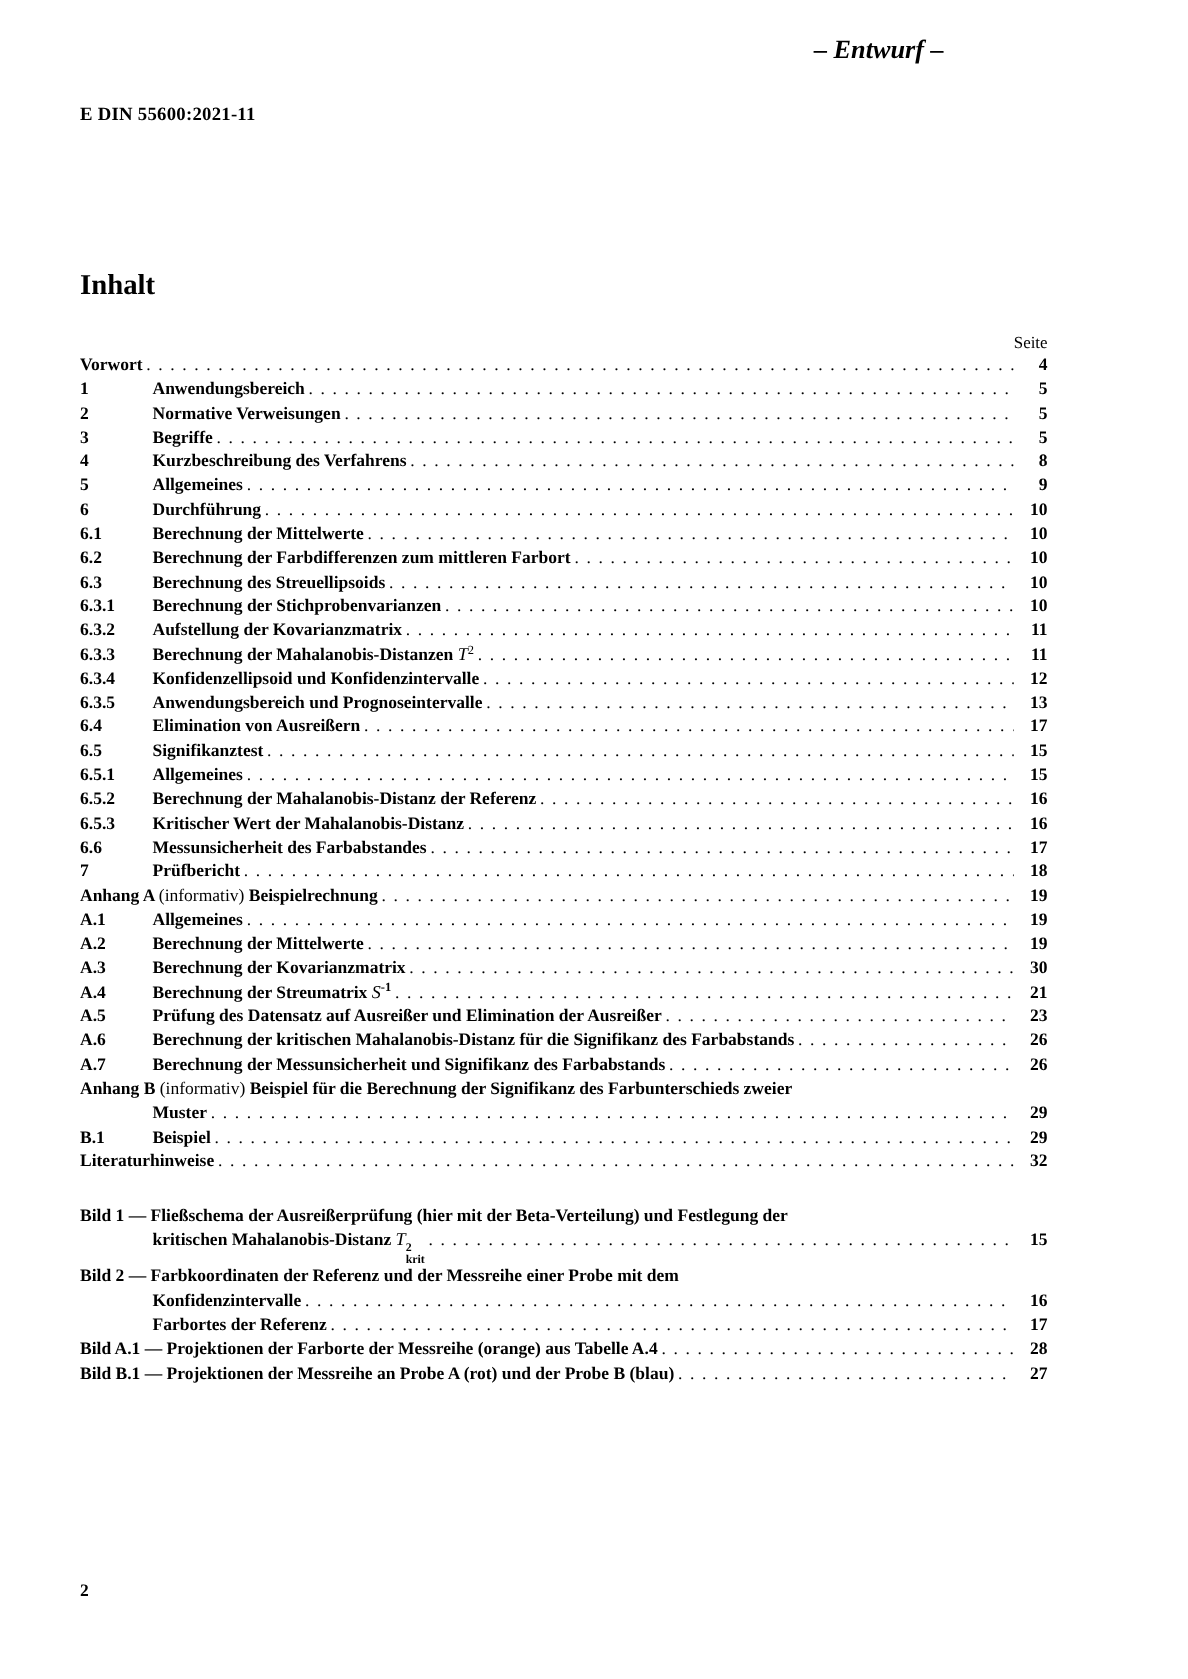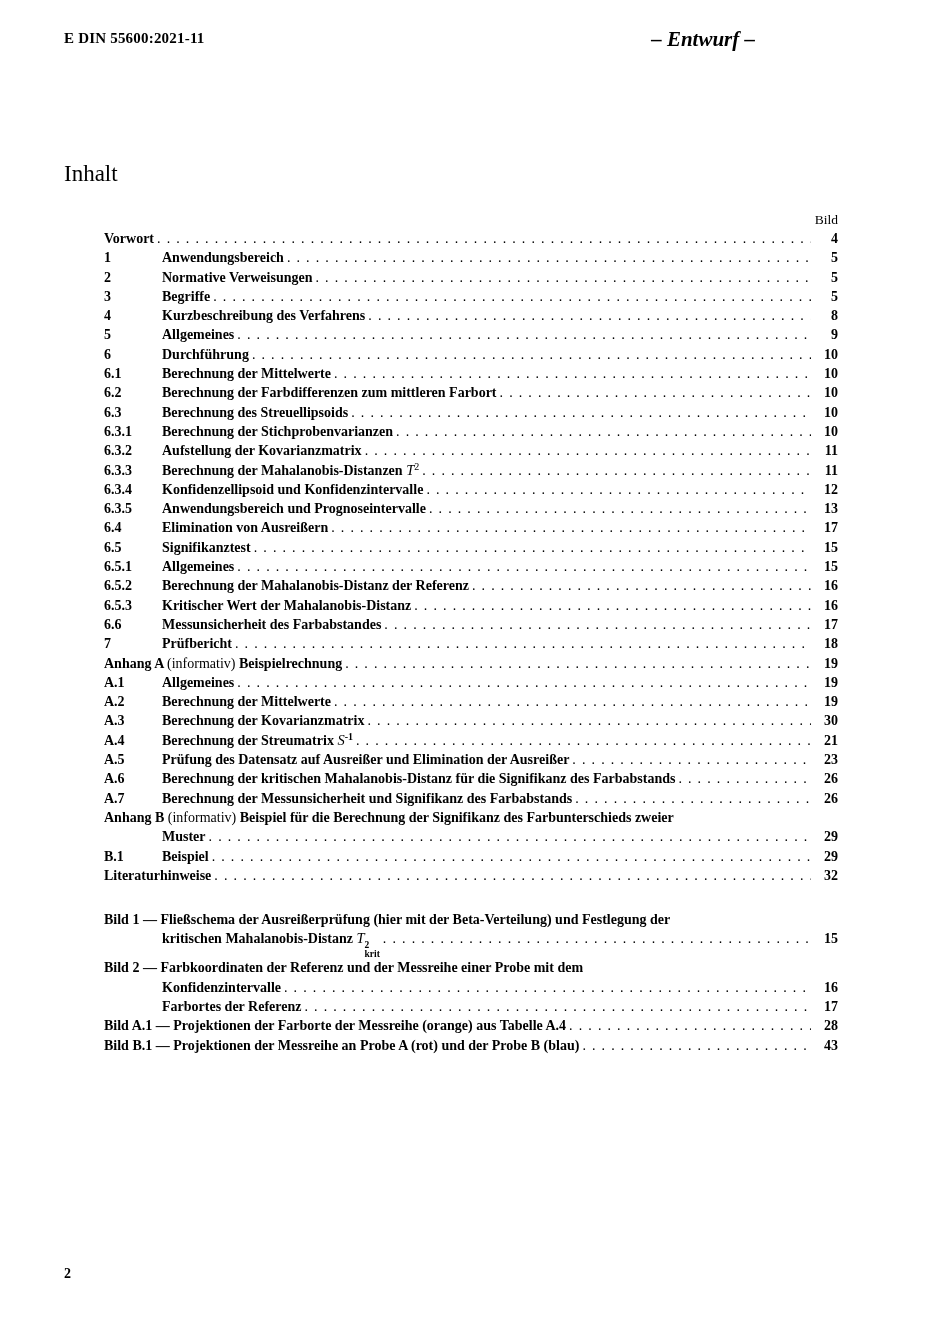--- a/index.html
+++ b/index.html
@@ -10,28 +10,28 @@
     overflow: hidden;
     font-family: "Liberation Serif", "DejaVu Serif", serif;
     color: #000;
   }
   .draft-label {
     position: absolute; top: 27px; left: 0; width: 755px;
     text-align: right;
     font-size: 21px; font-weight: bold; font-style: italic;
   }
   .content { margin-left: 64px; width: 774px; }
-  .doc-number { padding-top: 30px; font-size: 15px; font-weight: bold; letter-spacing: 0.2px; }
-  .heading { margin-top: 114px; font-size: 23px; font-weight: normal; }
+  .doc-number { padding-top: 84px; font-size: 15px; font-weight: bold; letter-spacing: 0.2px; }
+  .heading { margin-top: 114px; font-size: 23px; font-weight: bold; }
   .heading-bilder { margin-top: 44px; }
   .seite-label { margin-top: 25px; text-align: right; font-size: 13.5px; font-weight: normal; }
   .rows { margin-top: 1px; }
   .fig-rows { margin-top: 25px; }
 
-  .row { display: flex; align-items: baseline; line-height: 19.3px; font-size: 14px; margin-left: 40px; }
+  .row { display: flex; align-items: baseline; line-height: 19.3px; font-size: 14px; }
   .num { flex: 0 0 58px; white-space: nowrap; }
   .b { font-weight: bold; }
   .reg { font-weight: normal; text-align: right; }
   .title { flex: 0 0 auto; white-space: nowrap; }
   .wide { flex: 0 0 auto; white-space: nowrap; }
   .leader {
     flex: 1 1 12px;
     overflow: hidden;
     white-space: nowrap;
     text-align: right;
@@ -56,21 +56,21 @@
 </style>
 </head>
 <body>
 
 <div class="draft-label">– Entwurf –</div>
 
 <div class="content">
   <div class="doc-number">E DIN 55600:2021-11</div>
 
   <h1 class="heading">Inhalt</h1>
-  <div class="seite-label">Bild</div>
+  <div class="seite-label">Seite</div>
 
   <div id="toc-rows" class="rows">
       <div class="row">
         <span class="title b">Vorwort</span>
         <span class="leader"> . . . . . . . . . . . . . . . . . . . . . . . . . . . . . . . . . . . . . . . . . . . . . . . . . . . . . . . . . . . . . . . . . . . . . . . . . . . . . . . . . . . . . . . . . . . . . . . . . . . . . . . . . . . . . .</span>
         <span class="pg">4</span>
       </div>
       <div class="row">
         <span class="num b">1</span>
         <span class="title b">Anwendungsbereich</span>
@@ -296,18 +296,18 @@
         <span class="pg">17</span>
       </div>
       <div class="row">
         <span class="title b">Bild A.1 — Projektionen der Farborte der Messreihe (orange) aus Tabelle A.4</span>
         <span class="leader"> . . . . . . . . . . . . . . . . . . . . . . . . . . . . . . . . . . . . . . . . . . . . . . . . . . . . . . . . . . . . . . . . . . . . . . . . . . . . . . . . . . . . . . . . . . . . . . . . . . . . . . . . . . . . . .</span>
         <span class="pg">28</span>
       </div>
       <div class="row">
         <span class="title b">Bild B.1 — Projektionen der Messreihe an Probe A (rot) und der Probe B (blau)</span>
         <span class="leader"> . . . . . . . . . . . . . . . . . . . . . . . . . . . . . . . . . . . . . . . . . . . . . . . . . . . . . . . . . . . . . . . . . . . . . . . . . . . . . . . . . . . . . . . . . . . . . . . . . . . . . . . . . . . . . .</span>
-        <span class="pg">43</span>
+        <span class="pg">27</span>
       </div>
     </div>
 </div>
 
 <div class="page-num">2</div>
 
 </body></html>

